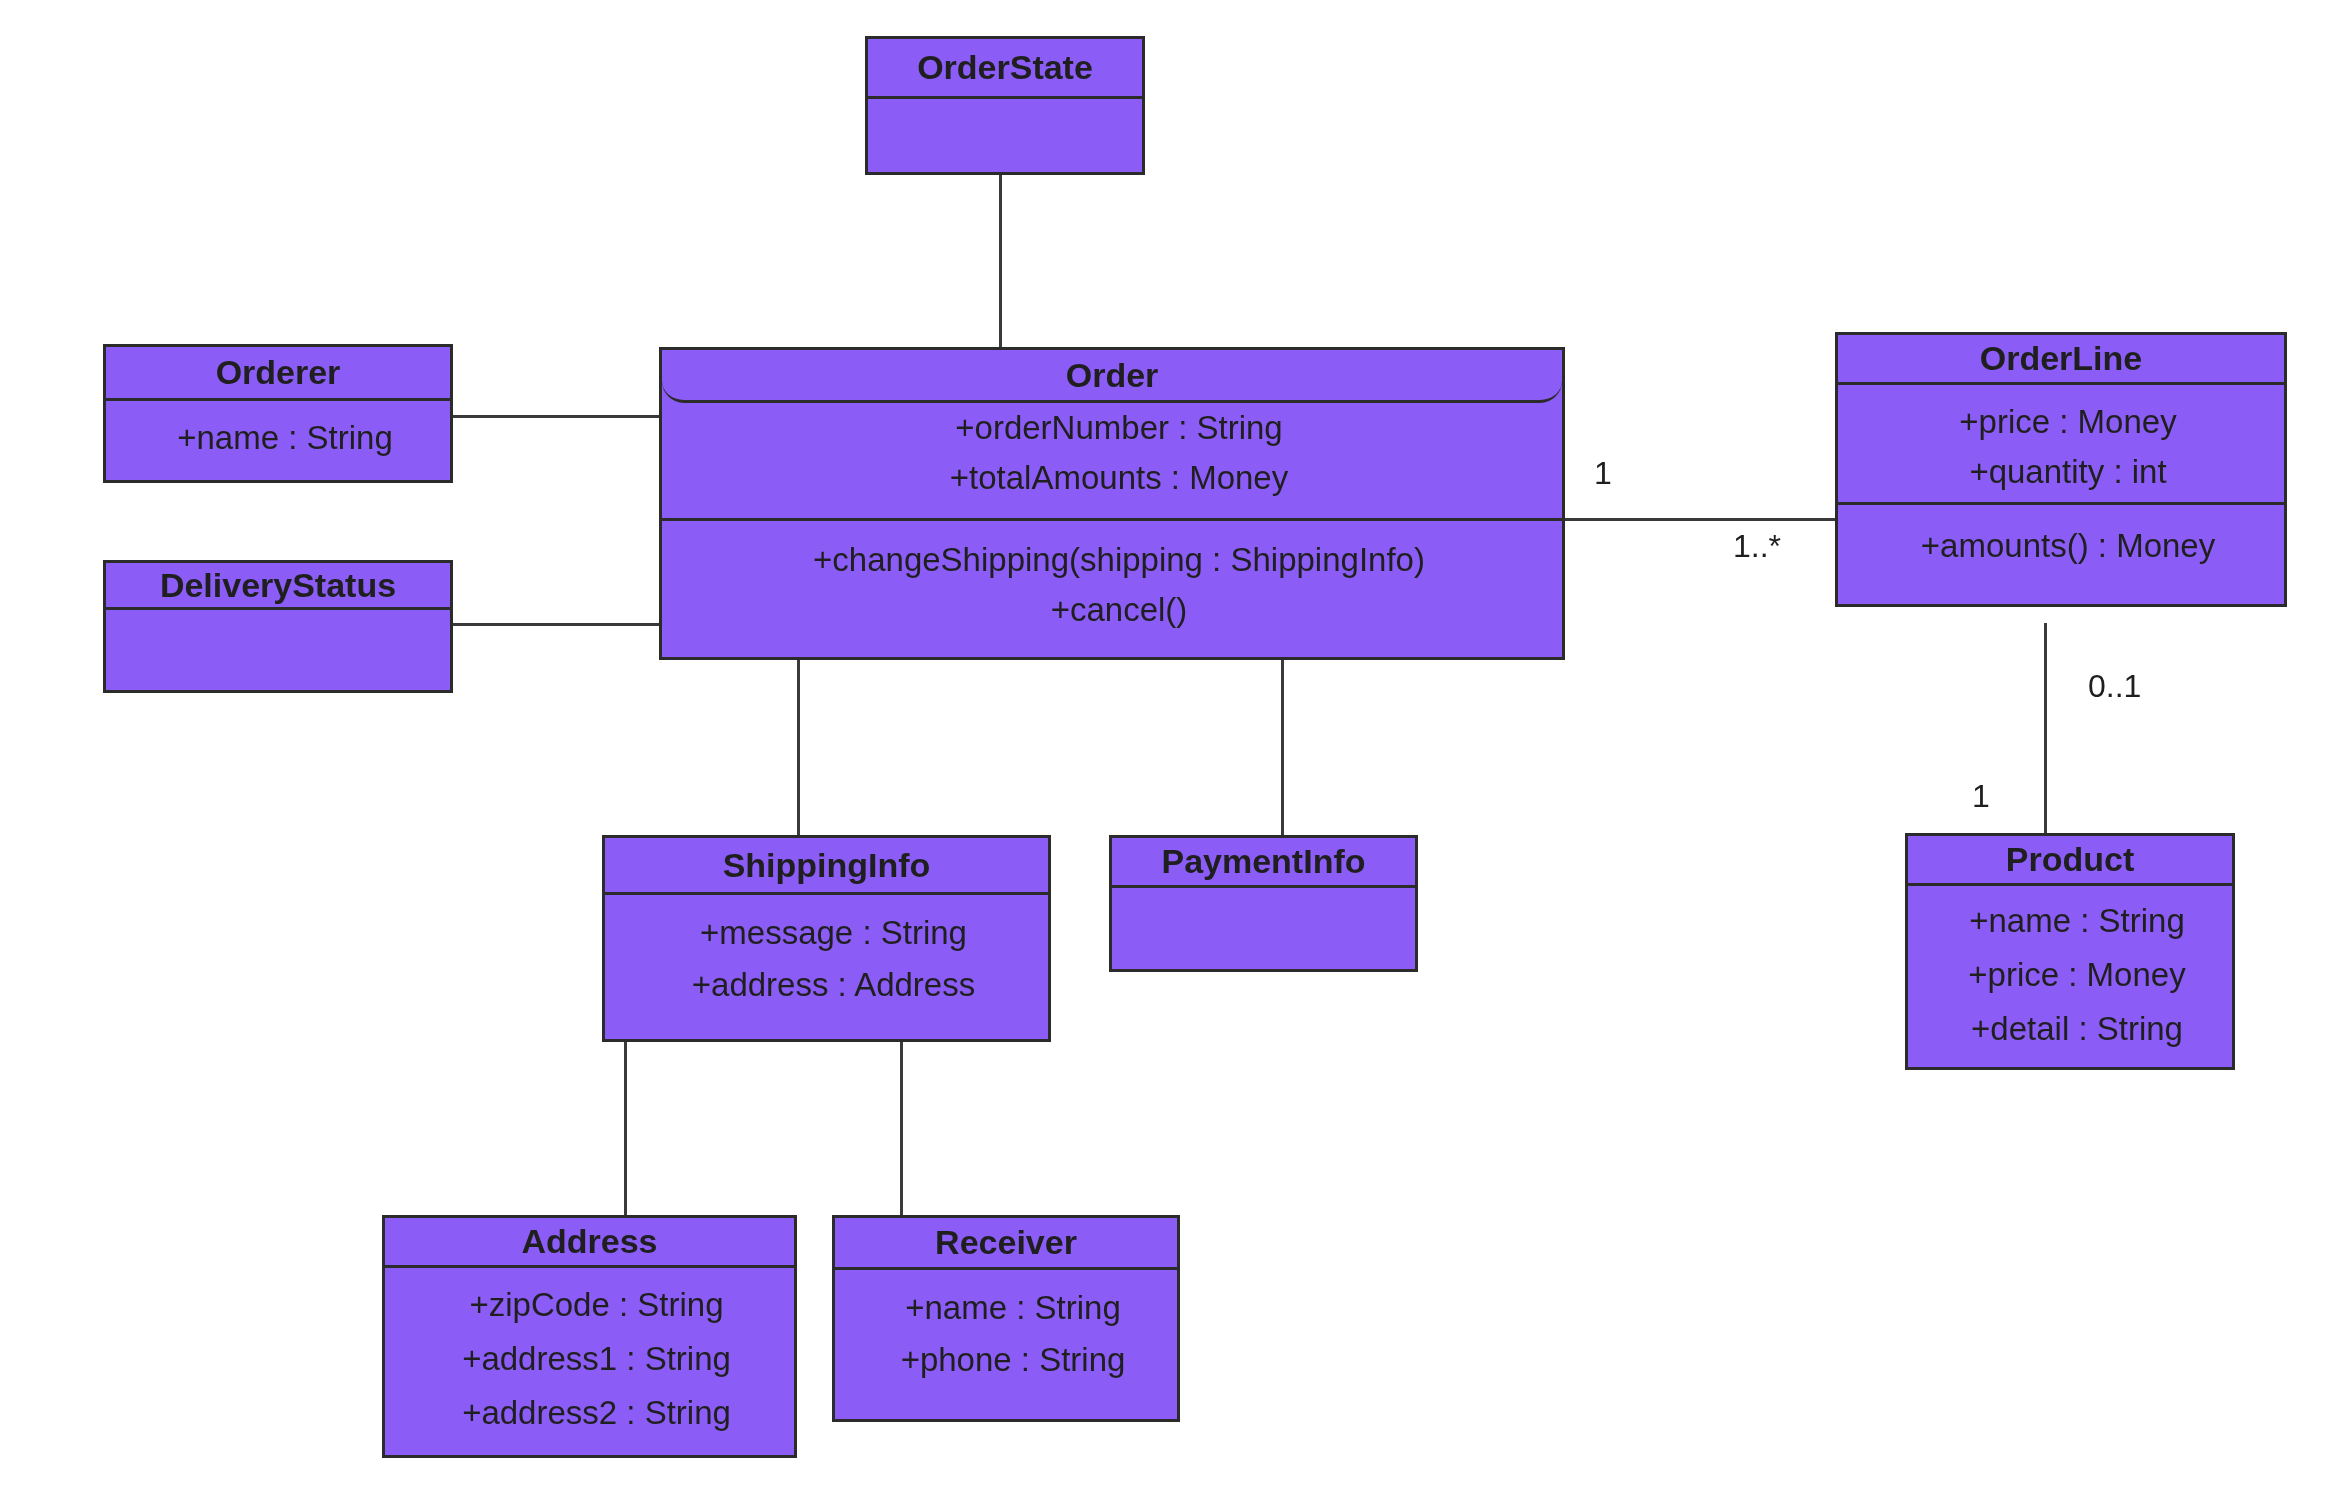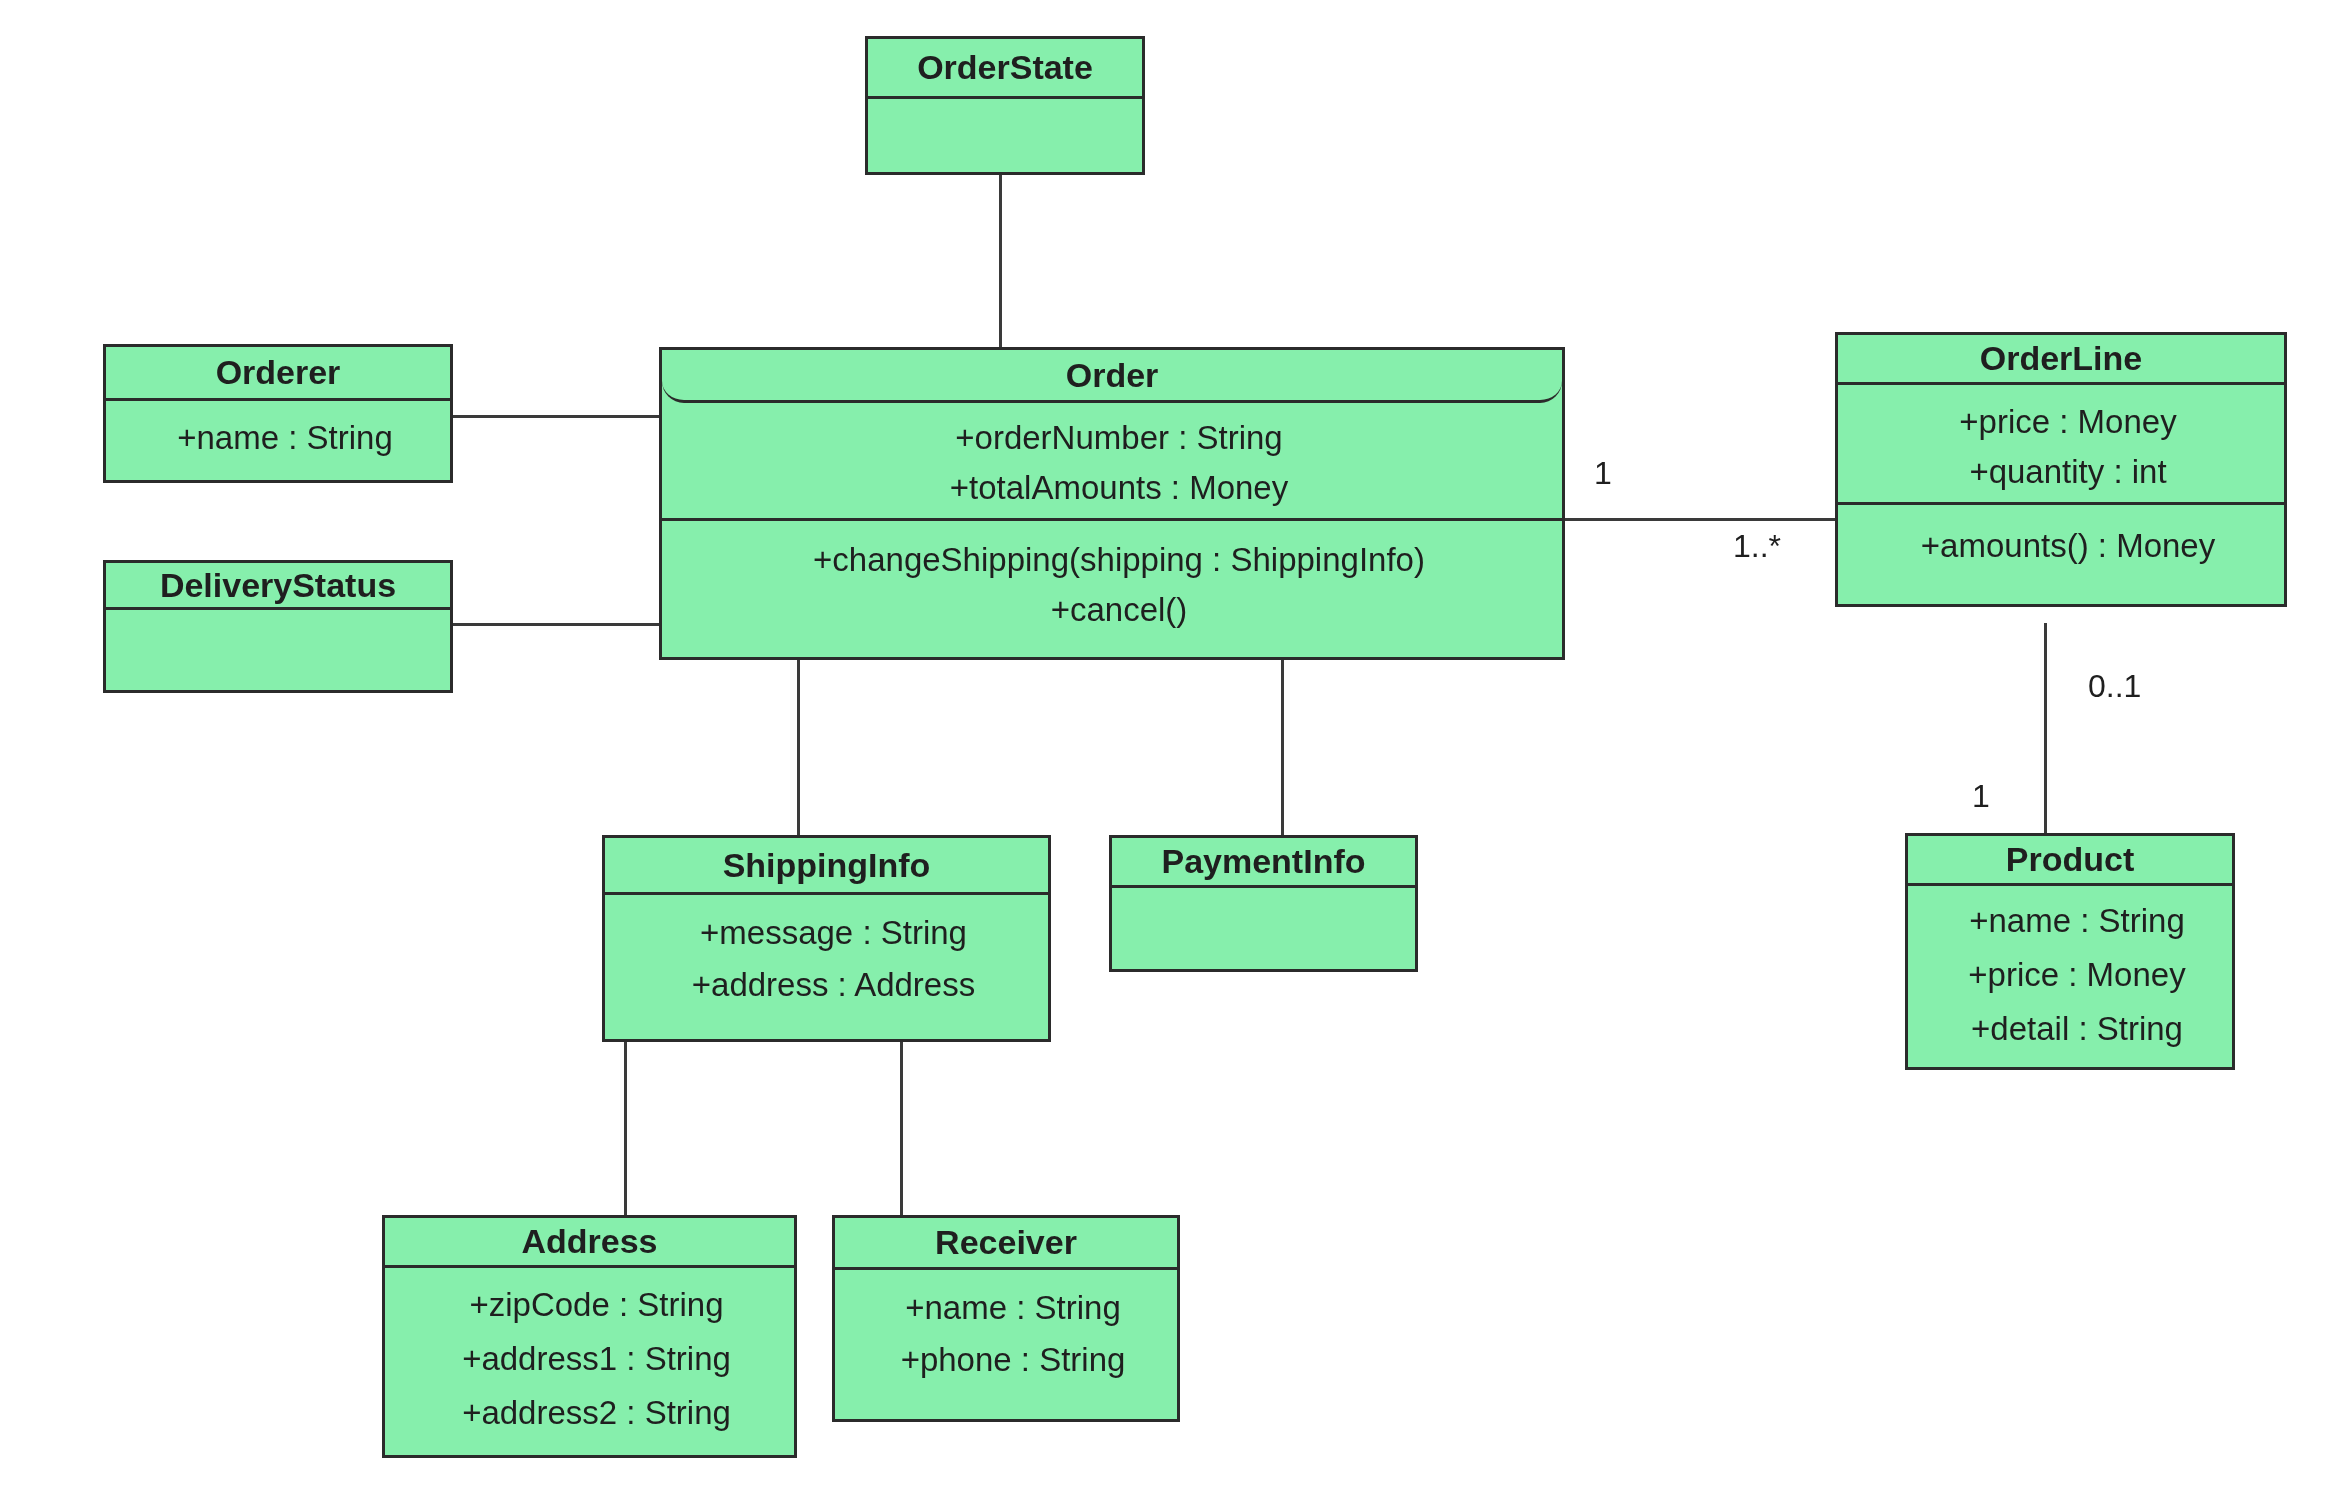--- a/index.html
+++ b/index.html
@@ -10,21 +10,21 @@
   }
   .canvas {
     position: relative;
     width: 2326px;
     height: 1488px;
     background: #ffffff;
     overflow: hidden;
   }
   .uml-class {
     position: absolute;
-    background: #86efac;
+    background: #8b5cf6;
     border: 3px solid #2b2b2b;
   }
   .uml-title {
     display: flex;
     align-items: center;
     justify-content: center;
     font-weight: bold;
     font-size: 34px;
     border-bottom: 3px solid #2b2b2b;
     white-space: nowrap;
@@ -81,21 +81,21 @@
     </div>
   </div>
 
   <div class="uml-class" style="left:103px; top:560px; width:350px; height:133px;">
     <div class="uml-title" style="height:47px;">DeliveryStatus</div>
     <div class="compartment"></div>
   </div>
 
   <div class="uml-class" style="left:659px; top:347px; width:906px; height:313px;">
     <div class="uml-title" style="height:53px;border-radius:22px;">Order</div>
-    <div class="compartment attrs" style="height:115px; padding-top:10px;">
+    <div class="compartment attrs" style="height:115px; ">
       <div class="member">+orderNumber : String</div>
       <div class="member">+totalAmounts : Money</div>
     </div>
     <div class="compartment ops" style="padding-top:14px;">
       <div class="member">+changeShipping(shipping : ShippingInfo)</div>
       <div class="member">+cancel()</div>
     </div>
   </div>
 
   <div class="uml-class" style="left:1835px; top:332px; width:452px; height:275px;">

